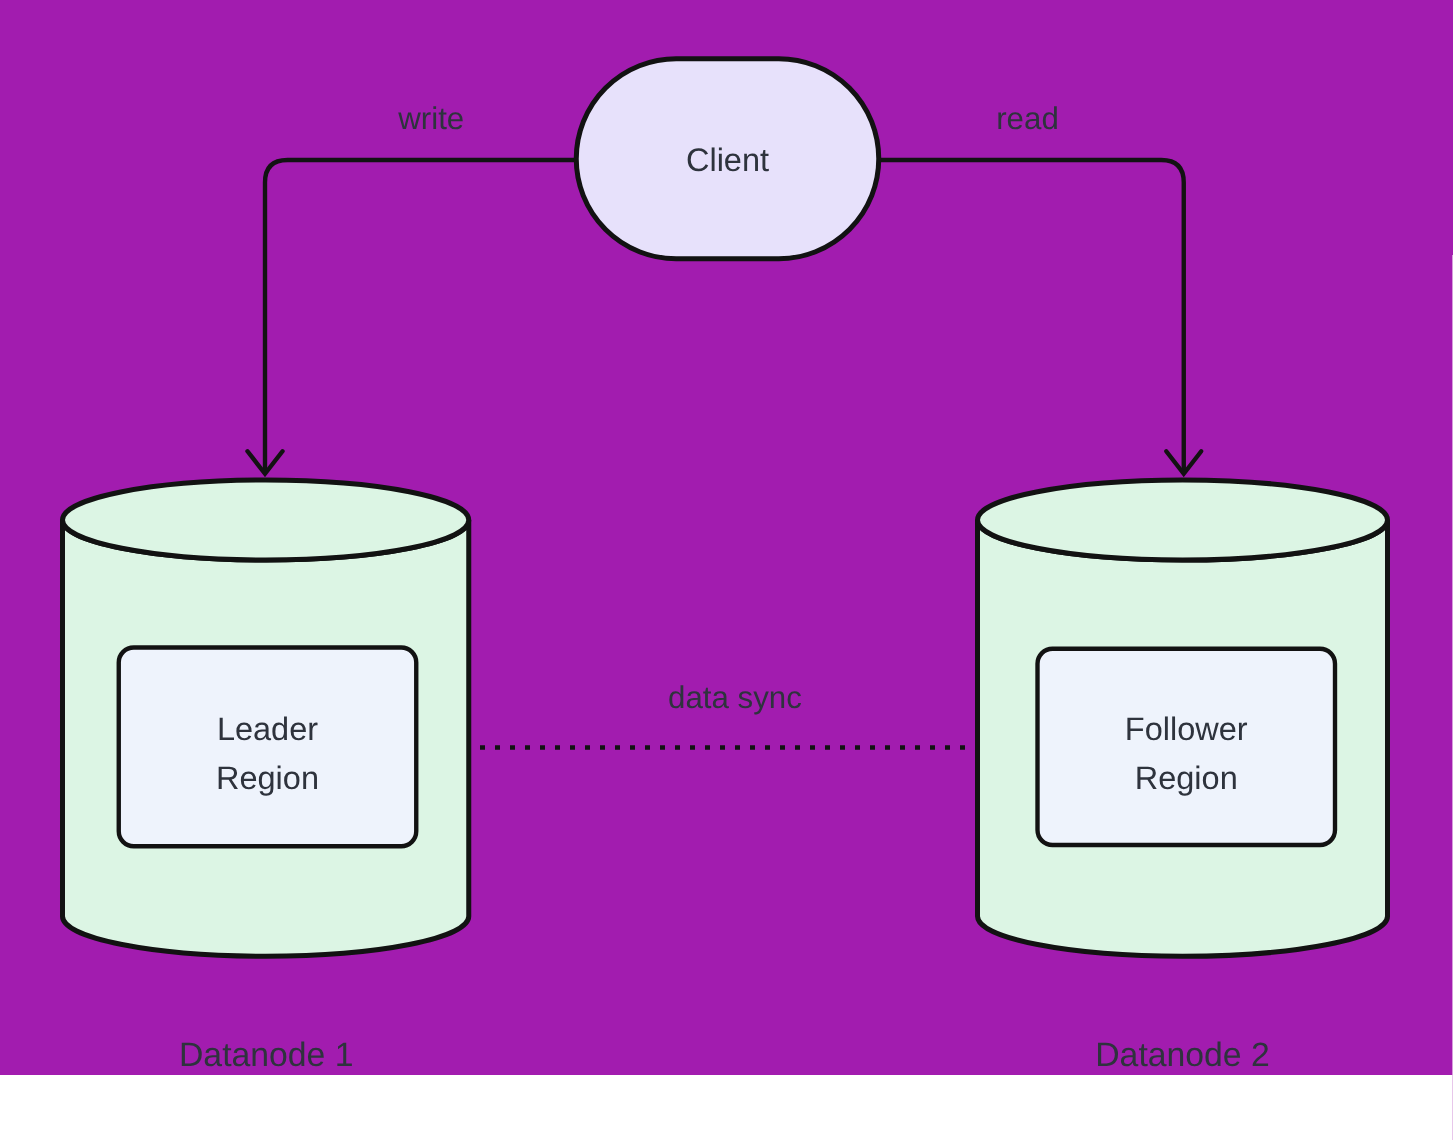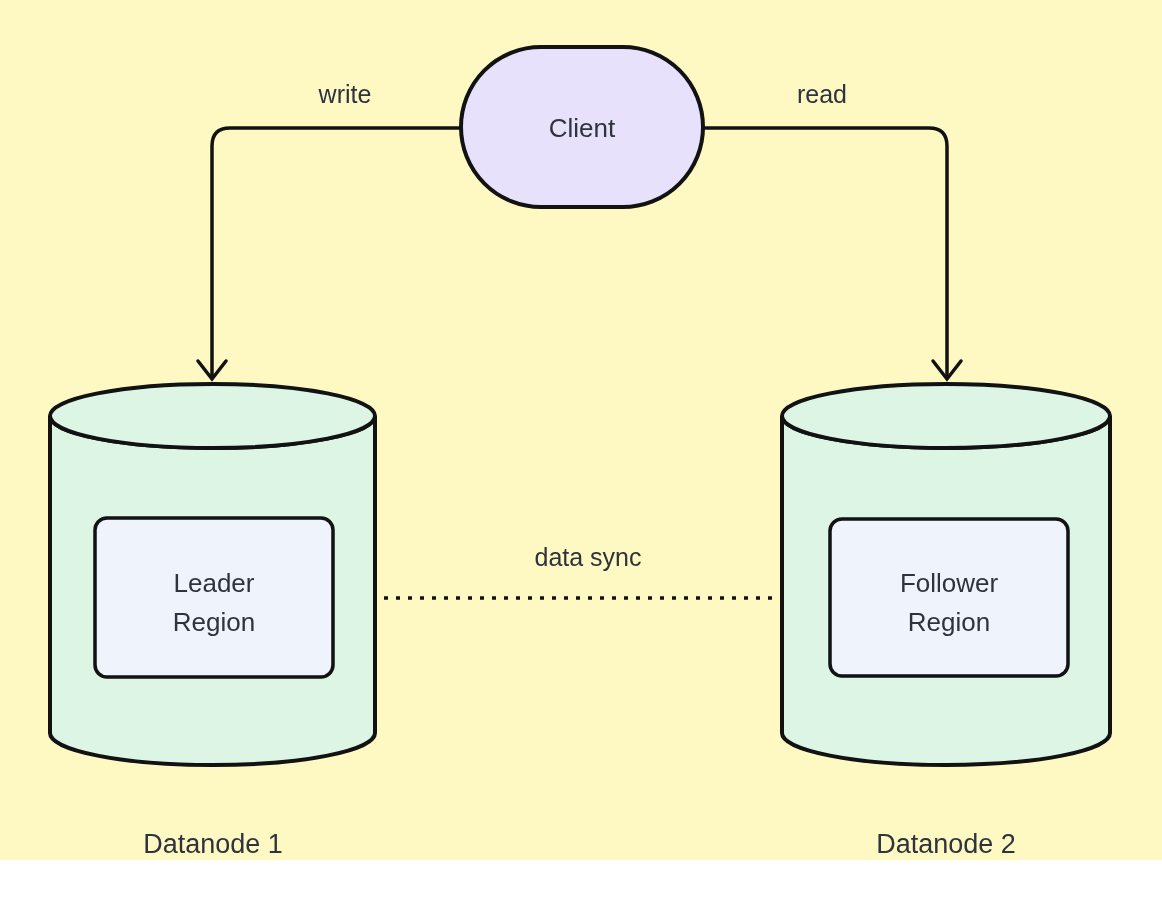--- a/index.html
+++ b/index.html
@@ -7,21 +7,21 @@
     padding: 0;
     background: #ffffff;
     width: 1162px;
     height: 912px;
     font-family: "Liberation Sans", sans-serif;
   }
   .canvas {
     position: relative;
     width: 1162px;
     height: 860px;
-    background: #fef9c3;
+    background: #a21caf;
   }
   svg { display: block; }
   .node-shape {
     stroke: #121212;
     stroke-width: 4;
   }
   .region-shape {
     stroke: #121212;
     stroke-width: 3.5;
   }

